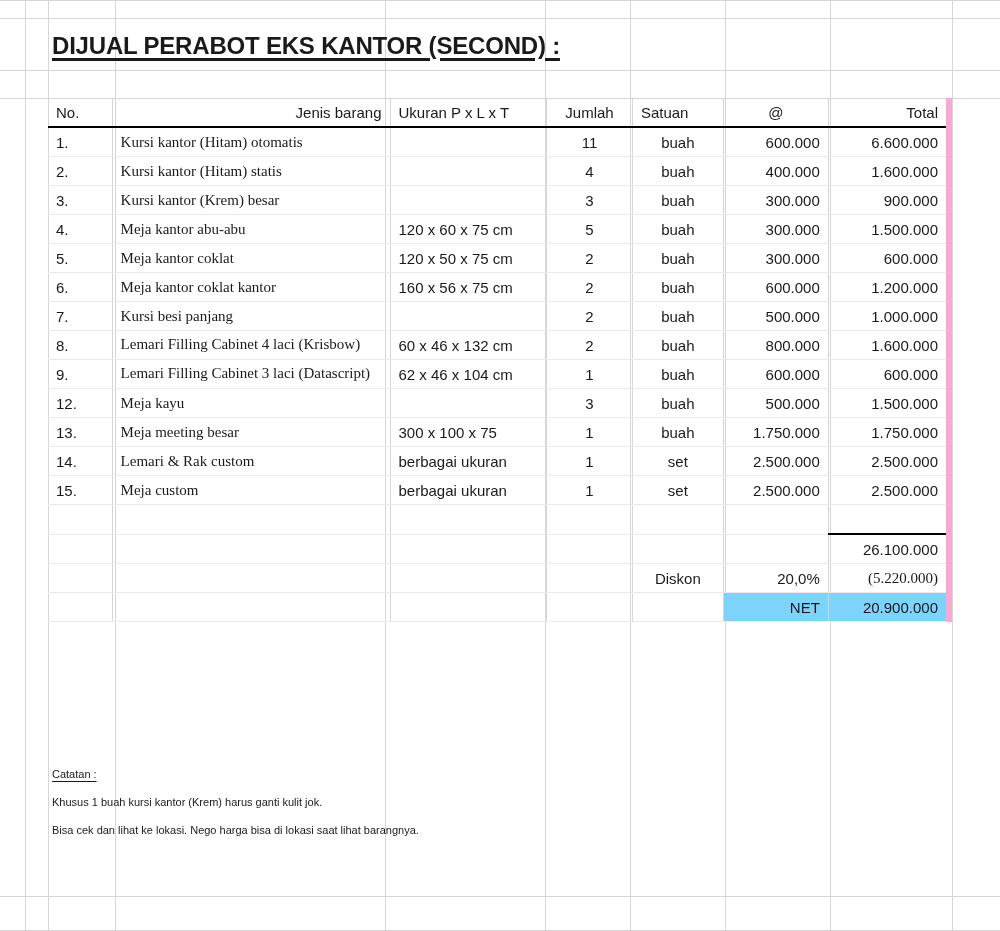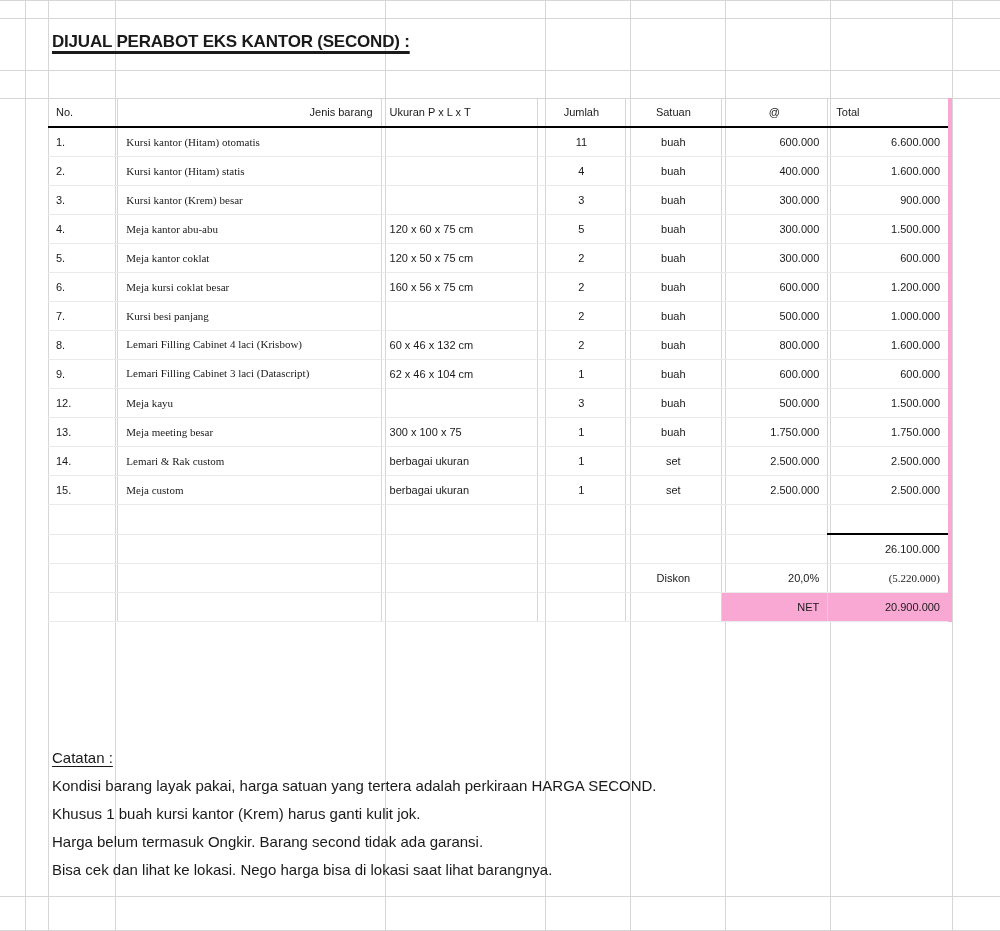--- a/index.html
+++ b/index.html
@@ -36,60 +36,60 @@
     width: 1000px;
     height: 1px;
     background: #d6d6d6;
   }
 
   
   #title {
     position: absolute;
     left: 52px;
     top: 32px;
-    font-size: 17px;
+    font-size: 24px;
     font-weight: bold;
     letter-spacing: -0.2px;
     text-decoration: underline;
     text-underline-offset: 4px;
     text-decoration-thickness: 3px;
     white-space: nowrap;
   }
 
   
   #tbl {
     position: absolute;
     left: 48px;
     top: 98px;
     width: 904px;
     border-collapse: collapse;
-    font-size: 11px;
+    font-size: 15px;
   }
   #tbl td, #tbl th {
     padding: 0 8px;
     height: 28px;
     font-weight: normal;
     vertical-align: middle;
     white-space: nowrap;
     border-right: 1px solid #d6d6d6;
     border-bottom: 1px solid #eaeaea;
   }
   #tbl tr > td:last-child,
-  #tbl tr > th:last-child { border-right: 4px solid #f9a8d4; }
+  #tbl tr > th:last-child { border-right: 6px solid #f9a8d4; text-align: right; }
 
   thead th {
     text-align: left;
     border-bottom: 2.5px solid #000 !important;
     height: 30px;
   }
   th.c-no     { width: 67px;  text-align: left; }
   th.c-nama   { width: 270px; text-align: right; }
   th.c-ukuran { width: 160px; text-align: left; }
   th.c-jml    { width: 85px;  text-align: center; }
-  th.c-sat    { width: 95px;  text-align: center; }
+  th.c-sat    { width: 95px;  text-align: left; }
   th.c-at     { width: 105px; text-align: center; }
   th.c-total  { width: 122px; text-align: left; }
 
   td.c-no     { text-align: left; }
   td.c-nama   { text-align: left; font-family: Liberation Serif, serif; }
   td.c-ukuran { text-align: left; }
   td.c-jml    { text-align: center; }
   td.c-sat    { text-align: center; }
   td.c-at     { text-align: right; }
   td.c-total  { text-align: right; }
@@ -100,28 +100,28 @@
   tr.tall td.c-ukuran,
   tr.tall td.c-jml,
   tr.tall td.c-sat,
   tr.tall td.c-at,
   tr.tall td.c-total { vertical-align: bottom; padding-bottom: 6px; }
 
   tr.blank td { height: 28px; }
 
   td.subtotal-cell { border-top: 2.5px solid #000; text-align: right; }
   td.disc-total    { border-bottom: 2.5px solid #000; text-align: right; font-family: Liberation Serif, serif; }
-  td.net-cell      { background: #f9a8d4; font-weight: bold; }
+  td.net-cell      { background: #7dd3fc; font-weight: bold; }
 
   
   #notes {
     position: absolute;
     left: 52px;
-    top: 744px;
-    font-size: 15px;
+    top: 760px;
+    font-size: 11px;
     line-height: 28px;
   }
   #notes .note-head {
     text-decoration: underline;
     text-underline-offset: 3px;
     white-space: nowrap;
   }
   #notes .note-line { white-space: nowrap; }
 </style>
 </head>
@@ -202,21 +202,21 @@
           <td class="c-no">5.</td>
           <td class="c-nama">Meja kantor coklat</td>
           <td class="c-ukuran">120 x 50 x 75 cm</td>
           <td class="c-jml">2</td>
           <td class="c-sat">buah</td>
           <td class="c-at">300.000</td>
           <td class="c-total">600.000</td>
         </tr>
         <tr>
           <td class="c-no">6.</td>
-          <td class="c-nama">Meja kursi coklat besar</td>
+          <td class="c-nama">Meja kantor coklat kantor</td>
           <td class="c-ukuran">160 x 56 x 75 cm</td>
           <td class="c-jml">2</td>
           <td class="c-sat">buah</td>
           <td class="c-at">600.000</td>
           <td class="c-total">1.200.000</td>
         </tr>
         <tr>
           <td class="c-no">7.</td>
           <td class="c-nama">Kursi besi panjang</td>
           <td class="c-ukuran"></td>
@@ -314,20 +314,18 @@
           <td class="c-sat"></td>
           <td class="c-at net-cell">NET</td>
           <td class="c-total net-cell">20.900.000</td>
         </tr>
       </tbody>
   </table>
 
   <div id="notes">
     <div class="note-head">Catatan :</div>
     <div id="note-lines">
-        <div class="note-line">Kondisi barang layak pakai, harga satuan yang tertera adalah perkiraan HARGA SECOND.</div>
         <div class="note-line">Khusus 1 buah kursi kantor (Krem) harus ganti kulit jok.</div>
-        <div class="note-line">Harga belum termasuk Ongkir. Barang second tidak ada garansi.</div>
         <div class="note-line">Bisa cek dan lihat ke lokasi. Nego harga bisa di lokasi saat lihat barangnya.</div>
       </div>
   </div>
 
 </div>
 
 </body></html>

